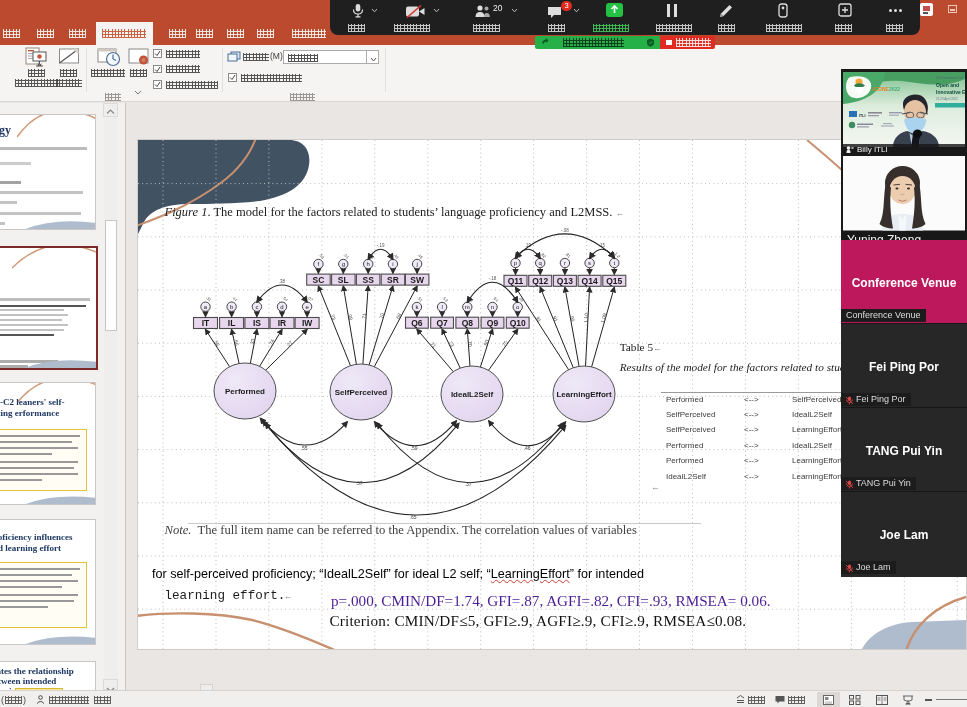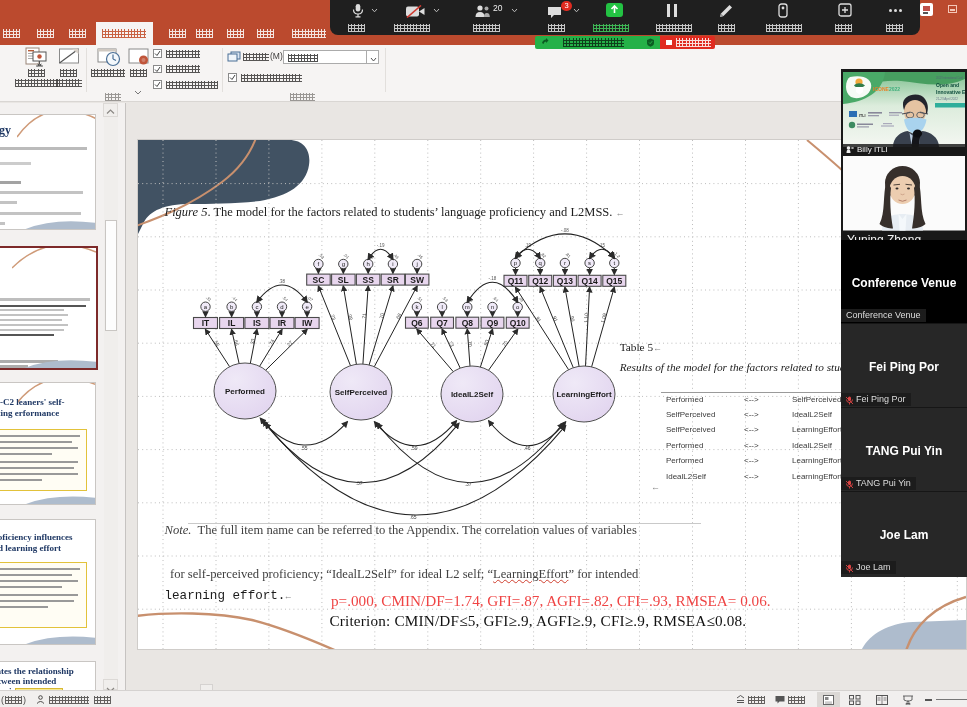--- a/index.html
+++ b/index.html
@@ -245,21 +245,21 @@
 <line x1="0" y1="96.8" x2="830" y2="96.8" stroke="#bdbdbd" stroke-width="1" stroke-dasharray="1 3.2"></line>
 <line x1="0" y1="150.0" x2="830" y2="150.0" stroke="#bdbdbd" stroke-width="1" stroke-dasharray="1 3.2"></line>
 <line x1="0" y1="203.2" x2="830" y2="203.2" stroke="#bdbdbd" stroke-width="1" stroke-dasharray="1 3.2"></line>
 <line x1="0" y1="256.4" x2="830" y2="256.4" stroke="#bdbdbd" stroke-width="1" stroke-dasharray="1 3.2"></line>
 <line x1="0" y1="309.6" x2="830" y2="309.6" stroke="#bdbdbd" stroke-width="1" stroke-dasharray="1 3.2"></line>
 <line x1="0" y1="362.8" x2="830" y2="362.8" stroke="#bdbdbd" stroke-width="1" stroke-dasharray="1 3.2"></line>
 <line x1="0" y1="416.0" x2="830" y2="416.0" stroke="#bdbdbd" stroke-width="1" stroke-dasharray="1 3.2"></line>
 <line x1="0" y1="469.2" x2="830" y2="469.2" stroke="#bdbdbd" stroke-width="1" stroke-dasharray="1 3.2"></line>
 </svg>
 
- <div class="abs" style="left:26.5px;top:65px;font-family:'Liberation Serif',serif;font-size:12.5px;color:#1c1c1c;white-space:nowrap"><i>Figure 5</i>. The model for the factors related to students’ language proficiency and L2MSS. <span style="color:#888;font-size:9px">←</span></div>
+ <div class="abs" style="left:26.5px;top:65px;font-family:'Liberation Serif',serif;font-size:12.5px;color:#1c1c1c;white-space:nowrap"><i>Figure 1</i>. The model for the factors related to students’ language proficiency and L2MSS. <span style="color:#888;font-size:9px">←</span></div>
  <svg class="abs" style="left:0;top:0" width="830" height="511" viewBox="0 0 830 511" fill="none">
 <defs>
         <marker id="ah" viewBox="0 0 10 10" refX="8" refY="5" markerWidth="6.5" markerHeight="6.5" orient="auto-start-reverse">
           <path d="M0 0 L10 5 L0 10 z" fill="#2b2b2b"></path>
         </marker>
       </defs>
 <line x1="91.6" y1="226.7" x2="67.5" y2="189.5" stroke="#222" stroke-width="1" marker-end="url(#ah)"></line>
 <text x="77.2" y="203.8" font-size="5" fill="#444" transform="rotate(57.7 77.2 203.8)" text-anchor="middle">.56</text>
 <line x1="101.1" y1="223.5" x2="93.6" y2="189.5" stroke="#222" stroke-width="1" marker-end="url(#ah)"></line>
 <text x="96.6" y="202.5" font-size="5" fill="#444" transform="rotate(77.9 96.6 202.5)" text-anchor="middle">.66</text>
@@ -484,24 +484,24 @@
       <div>LearningEffort</div>
       <div>IdealL2Self</div>
       <div>LearningEffort</div>
       <div>LearningEffort</div>
  </div>
  <div class="abs" style="left:513px;top:342px;color:#888;font-size:9px">←</div>
 
  <div class="abs" style="left:50px;top:382.5px;width:513px;height:1px;background:#c9c9c9"></div>
 
  <div class="abs" style="left:26.5px;top:383.2px;font-family:'Liberation Serif',serif;font-size:12.6px;color:#404040;white-space:nowrap"><i>Note.</i>&nbsp; The full item name can be referred to the Appendix. The correlation values of variables</div>
- <div class="abs" style="left:32px;top:426.8px;font-family:Liberation Serif, serif;font-size:12.6px;color:#404040;white-space:nowrap">for self-perceived proficiency; “IdealL2Self” for ideal L2 self; “<span style="text-decoration:underline;text-decoration-style:wavy;text-decoration-color:#d04030;text-decoration-thickness:1px">LearningEffort</span>” for intended</div>
+ <div class="abs" style="left:14px;top:426.8px;font-family:Liberation Sans, sans-serif;font-size:12.6px;color:#000000;white-space:nowrap">for self-perceived proficiency; “IdealL2Self” for ideal L2 self; “<span style="text-decoration:underline;text-decoration-style:wavy;text-decoration-color:#d04030;text-decoration-thickness:1px">LearningEffort</span>” for intended</div>
  <div class="abs" style="left:26.5px;top:449px;font-family:Liberation Mono, monospace;font-size:12.6px;color:#1c1c1c;white-space:nowrap">learning effort.<span style="color:#888;font-size:9px">←</span></div>
 
- <div class="abs" style="left:193px;top:452px;font-family:'Liberation Serif',serif;font-size:15.2px;color:#ef4444;white-space:nowrap">p=.000, CMIN/DF=1.74, GFI=.87, AGFI=.82, CFI=.93, RMSEA= 0.06.</div>
+ <div class="abs" style="left:193px;top:452px;font-family:'Liberation Serif',serif;font-size:15.2px;color:#4c1d95;white-space:nowrap">p=.000, CMIN/DF=1.74, GFI=.87, AGFI=.82, CFI=.93, RMSEA= 0.06.</div>
  <div class="abs" style="left:191.4px;top:472px;letter-spacing:.2px;font-family:'Liberation Serif',serif;font-size:15.2px;color:#111;white-space:nowrap">Criterion: CMIN/DF≤5, GFI≥.9, AGFI≥.9, CFI≥.9, RMSEA≤0.08.</div>
 
  <svg class="abs" style="left:0;top:455px" width="300" height="56" viewBox="0 0 300 56">
   <path d="M-2 21 C30 17 78 17 114 25 C146 33 176 46 201 57" stroke="#c8906e" stroke-width="2.4" fill="none"></path>
  </svg>
 
  <svg class="abs" style="left:700px;top:440px" width="130" height="71" viewBox="0 0 130 71">
   <path d="M23 71 C30 55 50 43 75 42 L130 40 L130 71 Z" fill="#aebccd"></path>
   <path d="M68 71 C76 45 97 26 128 17" stroke="#c8906e" stroke-width="2.4" fill="none"></path>
  </svg>
@@ -574,21 +574,21 @@
   <path d="M55.5 44 Q59.5 46.5 63.5 44" stroke="#b5806c" stroke-width="1" fill="none"></path>
   <path d="M42 64 C48 56 71 56 77 64 C79 68 80 71 80 74.5 L39 74.5 C39 71 40 67 42 64 Z" fill="#e7edf3"></path>
   <path d="M55.5 58 L59.5 63 L63.5 58 L62.5 74.5 L56.5 74.5 Z" fill="#f4f8fb"></path>
   <path d="M43.5 24 C39.5 40 42.5 56 36.5 68 C40.5 71.5 46 72.5 50 72.5 C47.5 58 46.5 44 48 32 Z" fill="#362f2b"></path>
   <path d="M75.5 24 C79.5 40 76.5 56 82.5 68 C78.5 71.5 73 72.5 69 72.5 C71.5 58 72.5 44 71 32 Z" fill="#362f2b"></path>
  </svg>
  <div class="abs" style="left:2px;top:161.5px;width:122px;height:10px;background:rgba(24,24,24,.82)">
   <span class="abs" style="left:4px;top:2px;font-size:12px;color:#f2f2f2">Yuning Zheng</span>
  </div>
 
- <div class="abs" style="left:0;top:171px;width:126px;height:84px;background:#000000;border-bottom:1.5px solid #161616">
+ <div class="abs" style="left:0;top:171px;width:126px;height:84px;background:#be185d;border-bottom:1.5px solid #161616">
   <div style="position:absolute;left:0;width:126px;top:36px;text-align:center;font-size:12px;font-weight:bold;color:#fff">Conference Venue</div>
   <div class="abs" style="left:0;top:69px;height:13px;background:#1c1c1c;padding:0 5px;font-size:9px;color:#ddd;line-height:13px;white-space:nowrap">Conference Venue</div>
  </div>
  <div class="abs" style="left:0;top:255px;width:126px;height:84px;background:#272727;border-bottom:1.5px solid #161616">
   <div style="position:absolute;left:0;width:126px;top:36px;text-align:center;font-size:12px;font-weight:bold;color:#fff">Fei Ping Por</div>
   <div class="abs" style="left:0;top:69px;height:13px;background:#1c1c1c;padding:0 5px 0 15px;font-size:9px;color:#ddd;line-height:13px;white-space:nowrap">Fei Ping Por</div>
   <svg class="abs" style="left:4px;top:71.5px" width="9" height="9" viewBox="0 0 9 9">
         <rect x="3" y="0.5" width="3" height="4.5" rx="1.5" fill="#d44"></rect>
         <path d="M1.5 3.5 Q1.5 6.5 4.5 6.5 Q7.5 6.5 7.5 3.5 M4.5 6.5 V8.5" stroke="#d44" fill="none" stroke-width=".9"></path>
         <path d="M1 1 L8 8" stroke="#d44" stroke-width=".9"></path>

